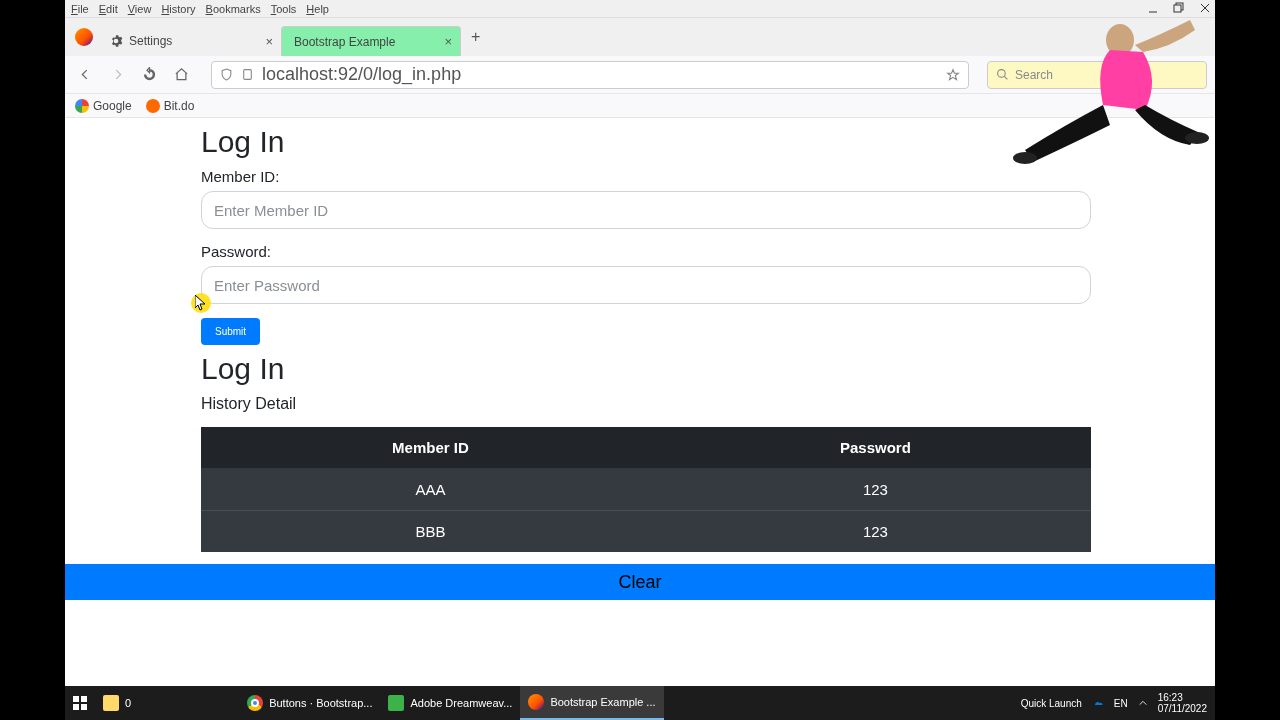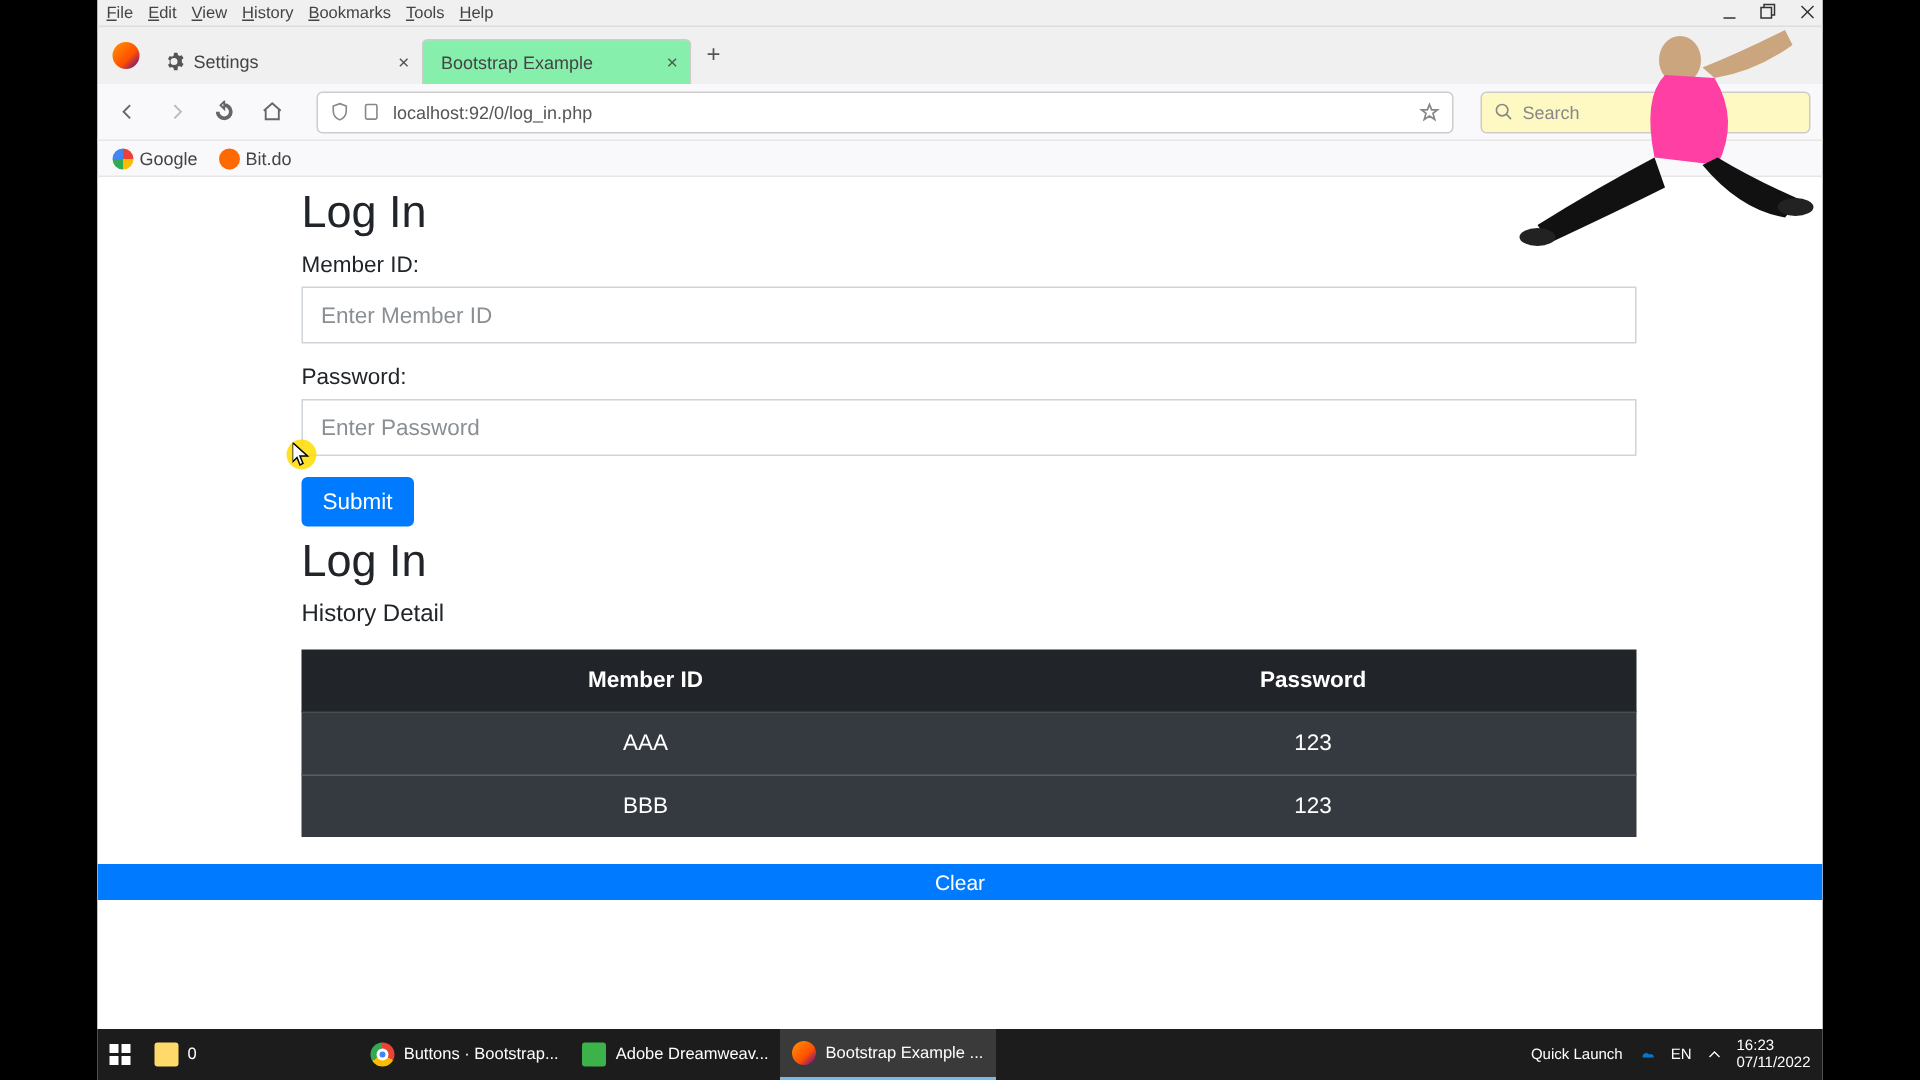--- a/index.html
+++ b/index.html
@@ -19,47 +19,47 @@
   .ff-logo { width:18px; height:18px; border-radius:50%; background:linear-gradient(135deg,#ff9500,#ff4f00 60%,#5205a3); margin:0 8px 10px 4px; }
   .tab { height:30px; min-width:180px; display:flex; align-items:center; padding:0 8px; font-size:12px; color:#444; gap:6px; border-radius:4px 4px 0 0; }
   .tab.active { background:#86efac; border:1px solid #ccc; border-bottom:none;padding-left:12px;}
   .tab .tab-x { margin-left:auto; color:#555; font-size:13px; }
   .tab-add { padding:0 10px; color:#555; font-size:16px; align-self:center;}
 
   .toolbar { background:#f9f9fb; height:38px; display:flex; align-items:center; padding:0 8px; gap:8px; border-bottom:1px solid #e6e6e6;}
   .tb-btn { width:24px; height:24px; display:flex; align-items:center; justify-content:center; border-radius:4px; color:#666;}
   .tb-btn.disabled{ color:#bbb;}
   .tb-btn svg{width:15px;height:15px;}
-  .urlbar { flex:1; margin:0 10px; background:#fff; border:1px solid #ccc; border-radius:4px; height:28px; display:flex; align-items:center; padding:0 8px; font-size:12px; color:#444; gap:8px;}
+  .urlbar { flex:1; margin:0 10px; background:#fff; border:1px solid #ccc; border-radius:4px; height:28px; display:flex; align-items:center; padding:0 8px; font-size:18px; color:#444; gap:8px;}
   .urlbar .url-text{ flex:1; color:#555;}
   .star-icon{ color:#888;}
   .search-pill{ width:220px; background:#fef9c3; border:1px solid #ccc; border-radius:4px; height:28px; display:flex; align-items:center; padding:0 8px; font-size:12px; color:#888; gap:6px;}
 
   .bookmarksbar { background:#f9f9fb; height:24px; display:flex; align-items:center; padding:0 10px; gap:14px; font-size:12px; color:#444; border-bottom:1px solid #e6e6e6;}
   .bm-item{ display:flex; align-items:flex-end; gap:4px;}
   .bm-ico{ width:14px; height:14px; border-radius:50%; }
   .bm-google{ background:conic-gradient(#ea4335 0 25%,#fbbc05 0 50%,#34a853 0 75%,#4285f4 0);}
   .bm-bit{ background:#ff6a00; }
 
   
   .page { position:absolute; left:0; right:0; top:118px; bottom:34px; background:#fff; overflow:hidden; color:#212529; font-size:16px;padding-left:12px;}
   .container { width:890px; margin:0 auto; }
   h2 { font-size:30px; font-weight:500; margin-top:6px; margin-bottom:8px; line-height:1.2; }
   .form-group { margin-bottom:14px; }
   label { display:block; margin-bottom:6px; font-size:15px; }
-  .form-control { width:100%; height:38px; border:1px solid #ced4da; border-radius:0; padding:0 12px; font-size:15px; color:#495057; background:#fff; }
+  .form-control { width:100%; height:38px; border:1px solid #ced4da; border-radius:12px; padding:0 12px; font-size:15px; color:#495057; background:#fff; }
   .form-control::placeholder{ color:#8a8f94;}
-  .btn-submit { background:#007bff; color:#fff; border:none; border-radius:4px; padding:8px 14px; font-size:15px; cursor:pointer;}
+  .btn-submit { background:#007bff; color:#fff; border:none; border-radius:4px; padding:8px 14px; font-size:10px; cursor:pointer;}
 
   .table { width:100%; border-collapse:collapse; margin-top:14px; color:#fff; font-size:15px;}
   .table th, .table td { text-align:center; padding:12px 10px; }
   .table thead th { background:#212529; font-weight:700; border-bottom:1px solid #32383e;}
   .table tbody td { background:#343a40; border-top:1px solid #4a4f54;}
 
-  .clear-bar{ position:absolute; left:0; right:0; bottom:86px; height:24px; background:#007bff; color:#ffffff; display:flex; align-items:center; justify-content:center; font-size:14px;}
+  .clear-bar{ position:absolute; left:0; right:0; bottom:86px; height:36px; background:#007bff; color:#000000; display:flex; align-items:center; justify-content:center; font-size:18px;}
 
   
   .cursor-hl{ position:absolute; left:126px; top:293px; width:20px; height:20px; border-radius:50%; background:rgba(255,220,0,.85);}
   .cursor-arrow{ position:absolute; left:130px; top:295px; width:12px; height:16px;}
 
   
   .taskbar{ position:absolute; left:0; right:0; bottom:0; height:34px; background:#1c1c1c; display:flex; align-items:center; font-size:11px; color:#fff;}
   .tb-item{ display:flex; align-items:center; gap:6px; padding:0 8px; height:100%;}
   .tb-item.active{ background:#3a3a3a; border-bottom:2px solid #76b9ed;}
   .tb-ico{ width:16px; height:16px; border-radius:2px;}

